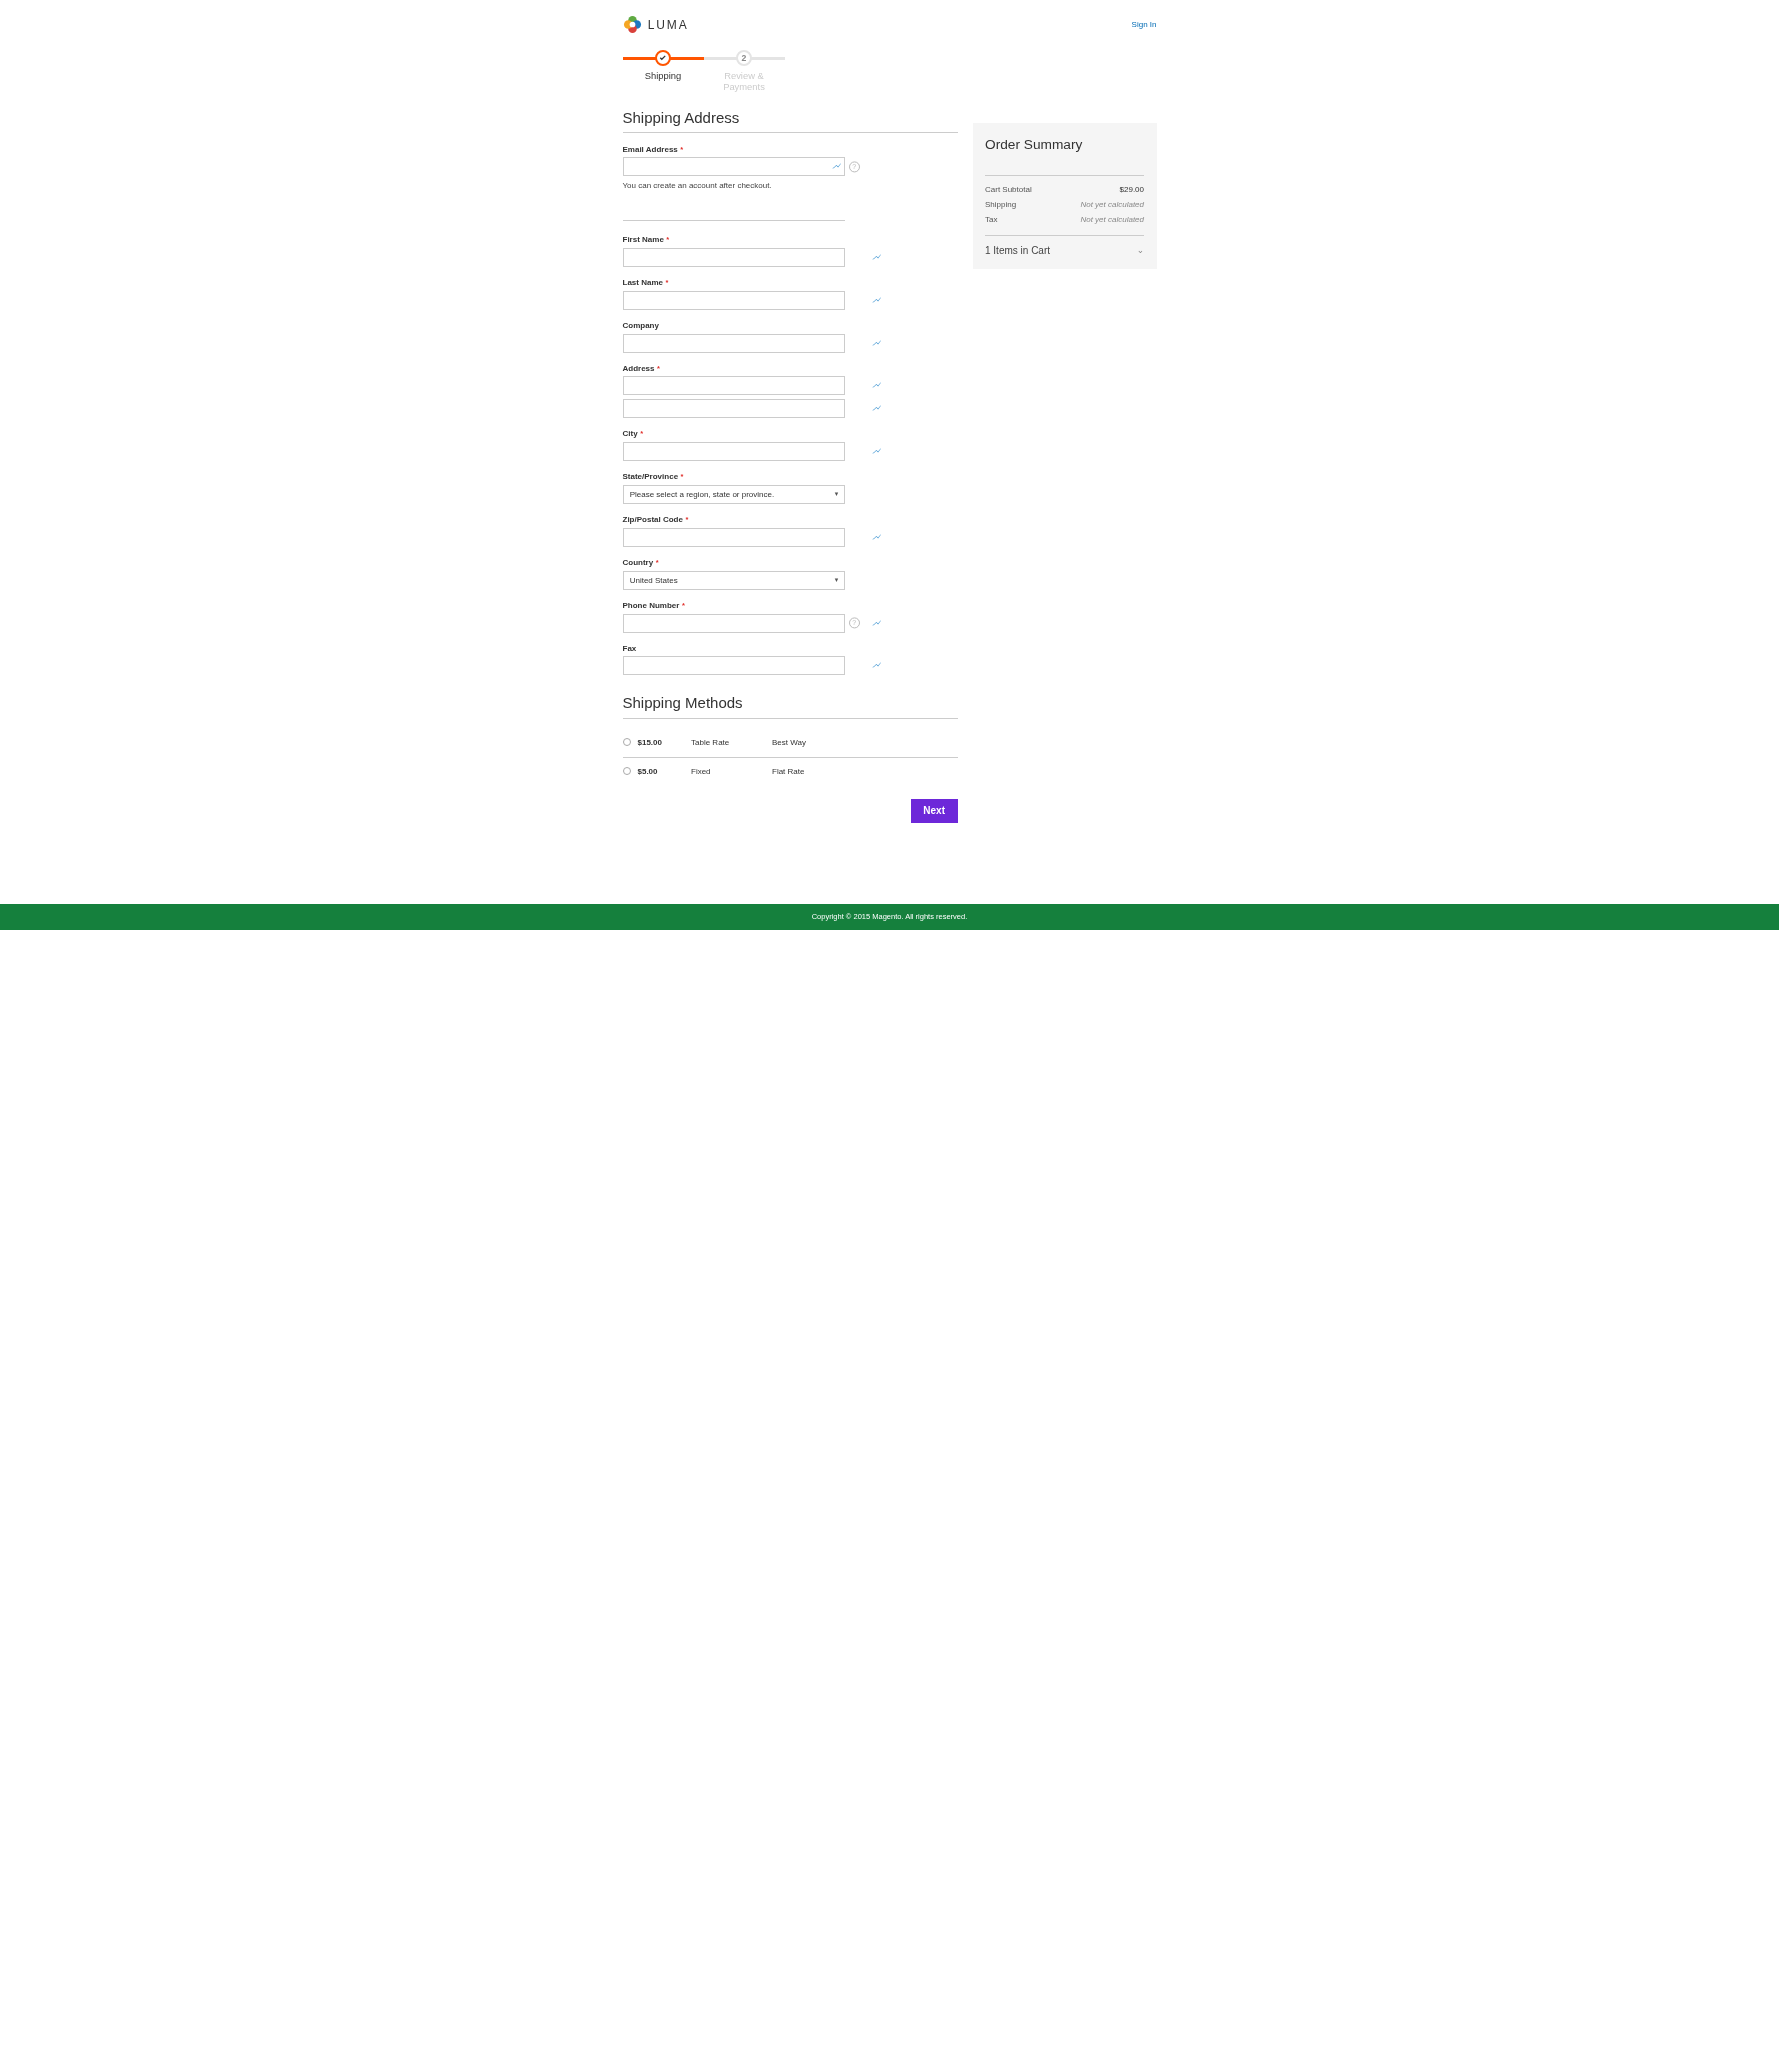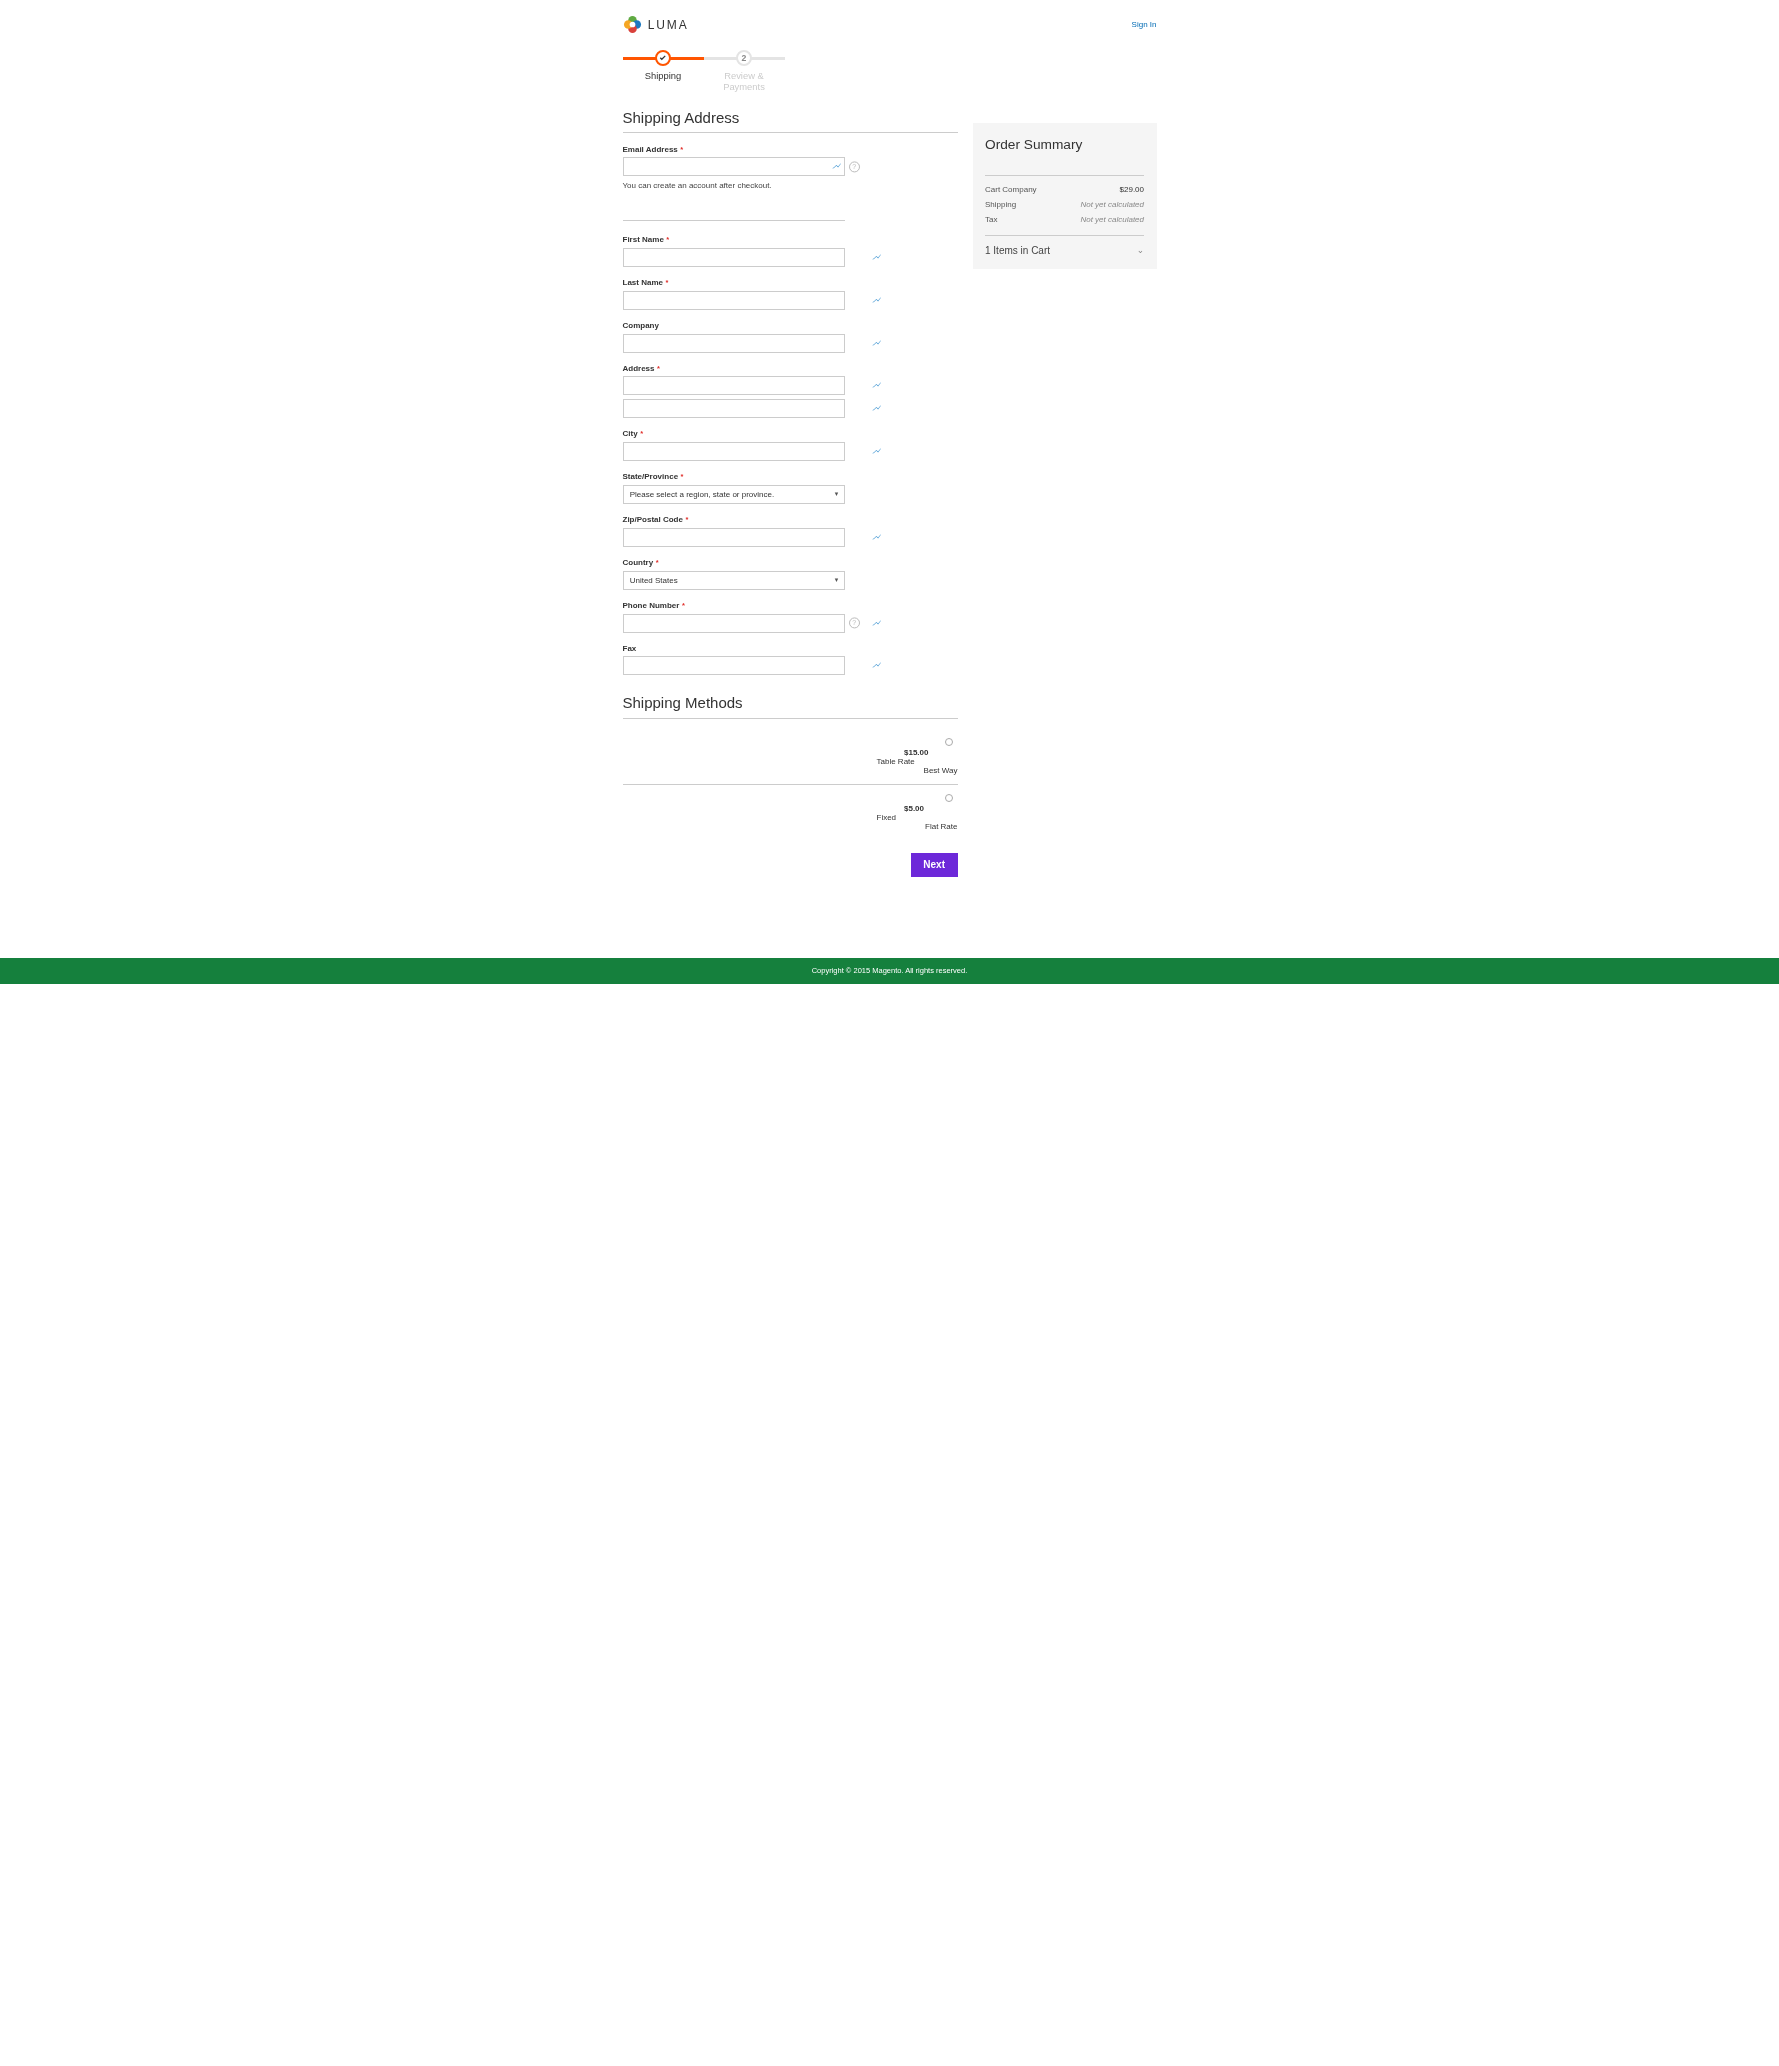--- a/index.html
+++ b/index.html
@@ -158,25 +158,24 @@
   .field-note {
     font-size: 8px;
     color: #444;
     margin-top: 5px;
   }
   .email-section { border-bottom: 0.6px solid #ccc; padding-bottom: 19px; margin-bottom: 13.7px; max-width:222px;}
 
   .methods-table { width:100%; margin-bottom: 13.7px; }
   .method-row {
     display:flex;
-    align-items:flex-end;
+    align-items:flex-start;
     padding: 8.7px 0;
     border-bottom:0.6px solid #ccc;
     font-size:8px;
-    flex-direction:column;
   }
   .method-row:last-child { border-bottom:none; }
   .method-radio { width:12.5px; }
   .method-radio input { appearance:none; width:8px;height:8px;border:0.6px solid #aaa;border-radius:50%; background:#fff;}
   .method-price { width:56px; font-weight:700; padding-left:2.5px;}
   .method-name { width:81px; }
   .method-carrier { flex:1; }
 
   .action-row { text-align:right; padding-bottom:31px;}
   .btn-next {
@@ -408,21 +407,21 @@
       </div>
 
       <div class="action-row">
         <button class="btn-next">Next</button>
       </div>
     </div>
 
     <div class="side-col">
       <div class="summary-title">Order Summary</div>
       <div class="summary-row">
-        <span>Cart Company</span>
+        <span>Cart Subtotal</span>
         <span class="val">$29.00</span>
       </div>
       <div class="summary-row">
         <span>Shipping</span>
         <span class="muted">Not yet calculated</span>
       </div>
       <div class="summary-row">
         <span>Tax</span>
         <span class="muted">Not yet calculated</span>
       </div>

